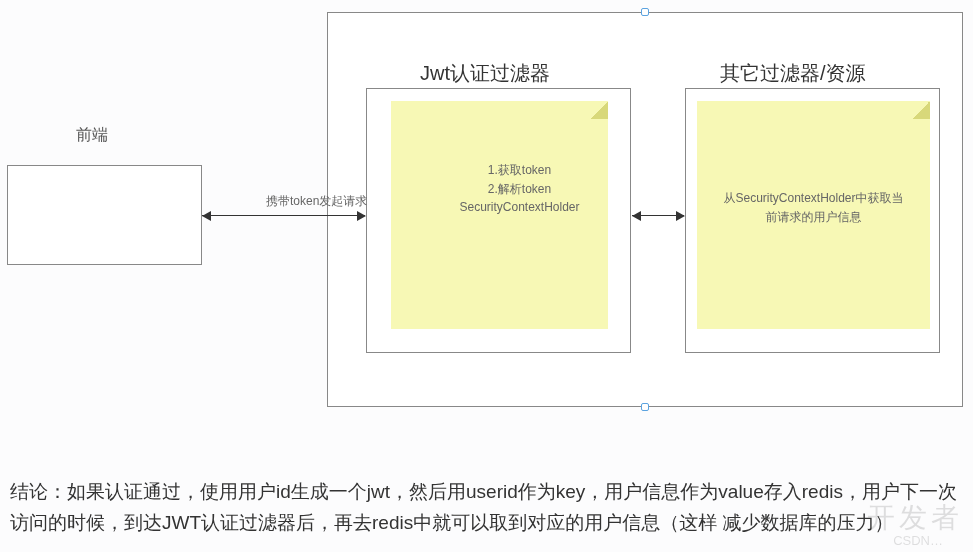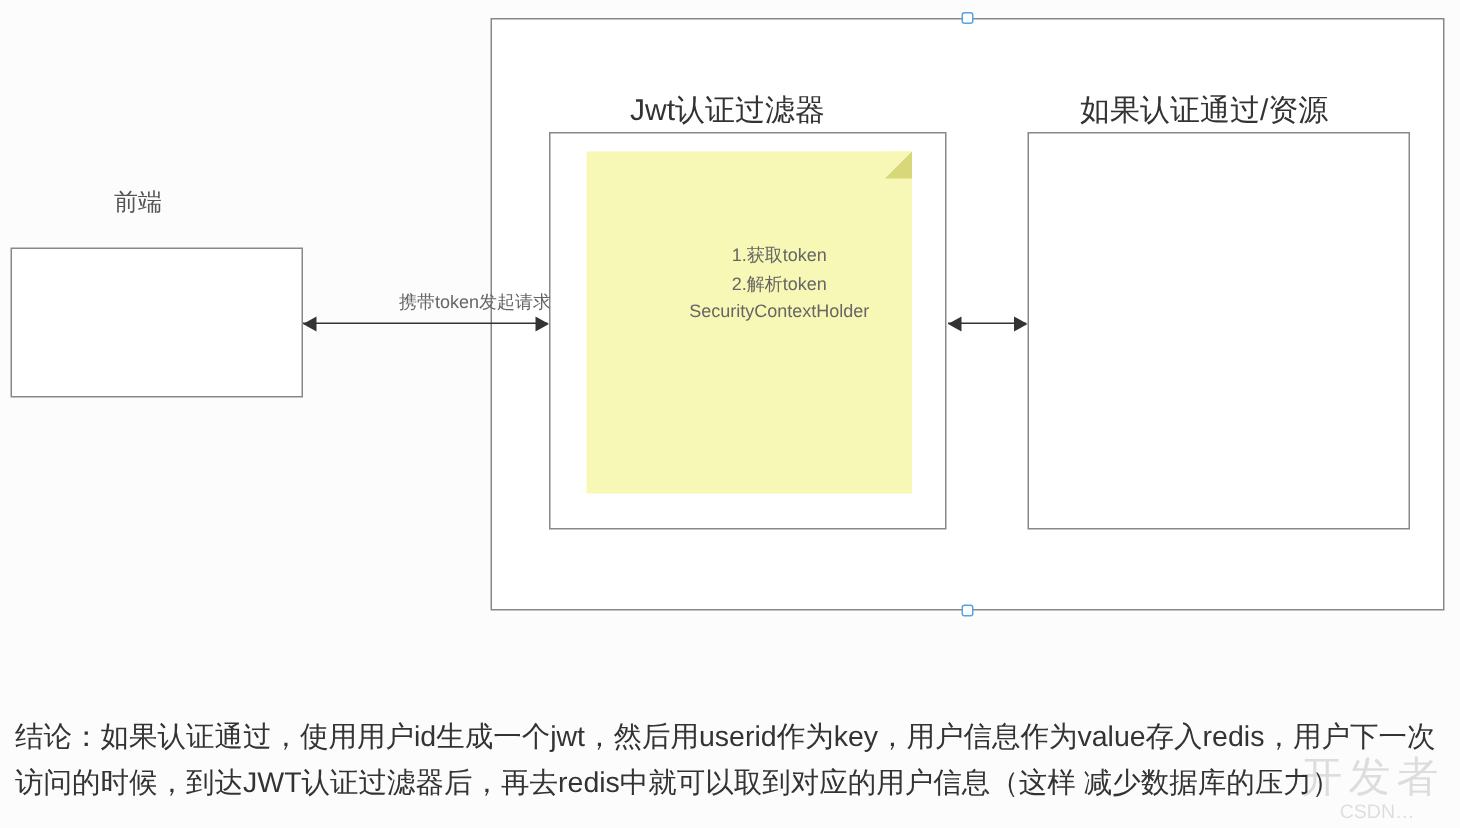--- a/index.html
+++ b/index.html
@@ -57,33 +57,39 @@
 <div class="canvas-area">
 
   <div class="frontend-label">前端</div>
   <div class="frontend-box"></div>
 
   <div class="big-container"></div>
   <div class="handle handle-top"></div>
   <div class="handle handle-bottom"></div>
 
   <div class="jwt-filter-label">Jwt认证过滤器</div>
-  <div class="other-filter-label">如果认证通过/资源</div>
+  <div class="other-filter-label">其它过滤器/资源</div>
 
   <div class="inner-box inner-box-1"></div>
   <div class="inner-box inner-box-2"></div>
 
   <div class="note note-1">
     <div class="note-text">
       <div>1.获取token</div>
       <div>2.解析token</div>
       <div>SecurityContextHolder</div>
     </div>
   </div>
 
+  <div class="note note-2">
+    <div class="note-text">
+      <div>从SecurityContextHolder中获取当</div>
+      <div>前请求的用户信息</div>
+    </div>
+  </div>
 
   <div class="arrow-line arrow-1"></div>
   <div class="arrow-head-l ah1l"></div>
   <div class="arrow-head-r ah1r"></div>
   <div class="arrow-label">携带token发起请求</div>
 
   <div class="arrow-line arrow-2"></div>
   <div class="arrow-head-l ah2l"></div>
   <div class="arrow-head-r ah2r"></div>
 

